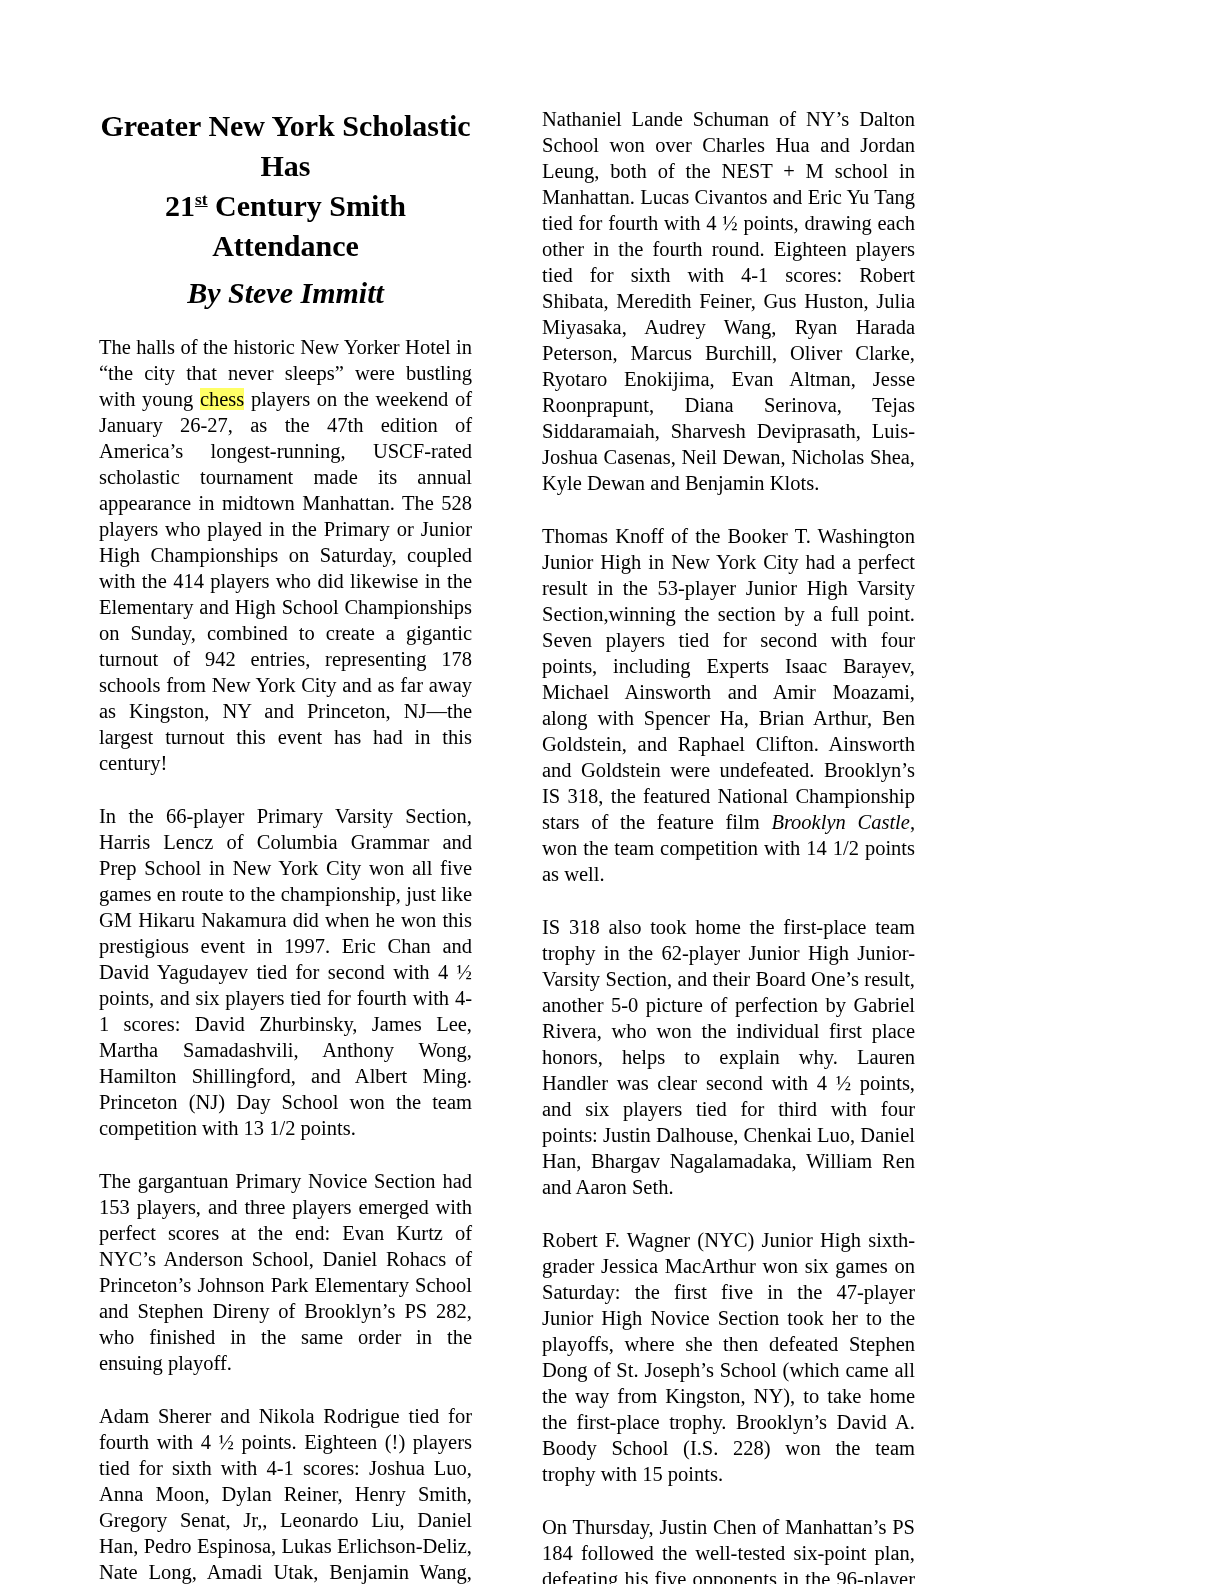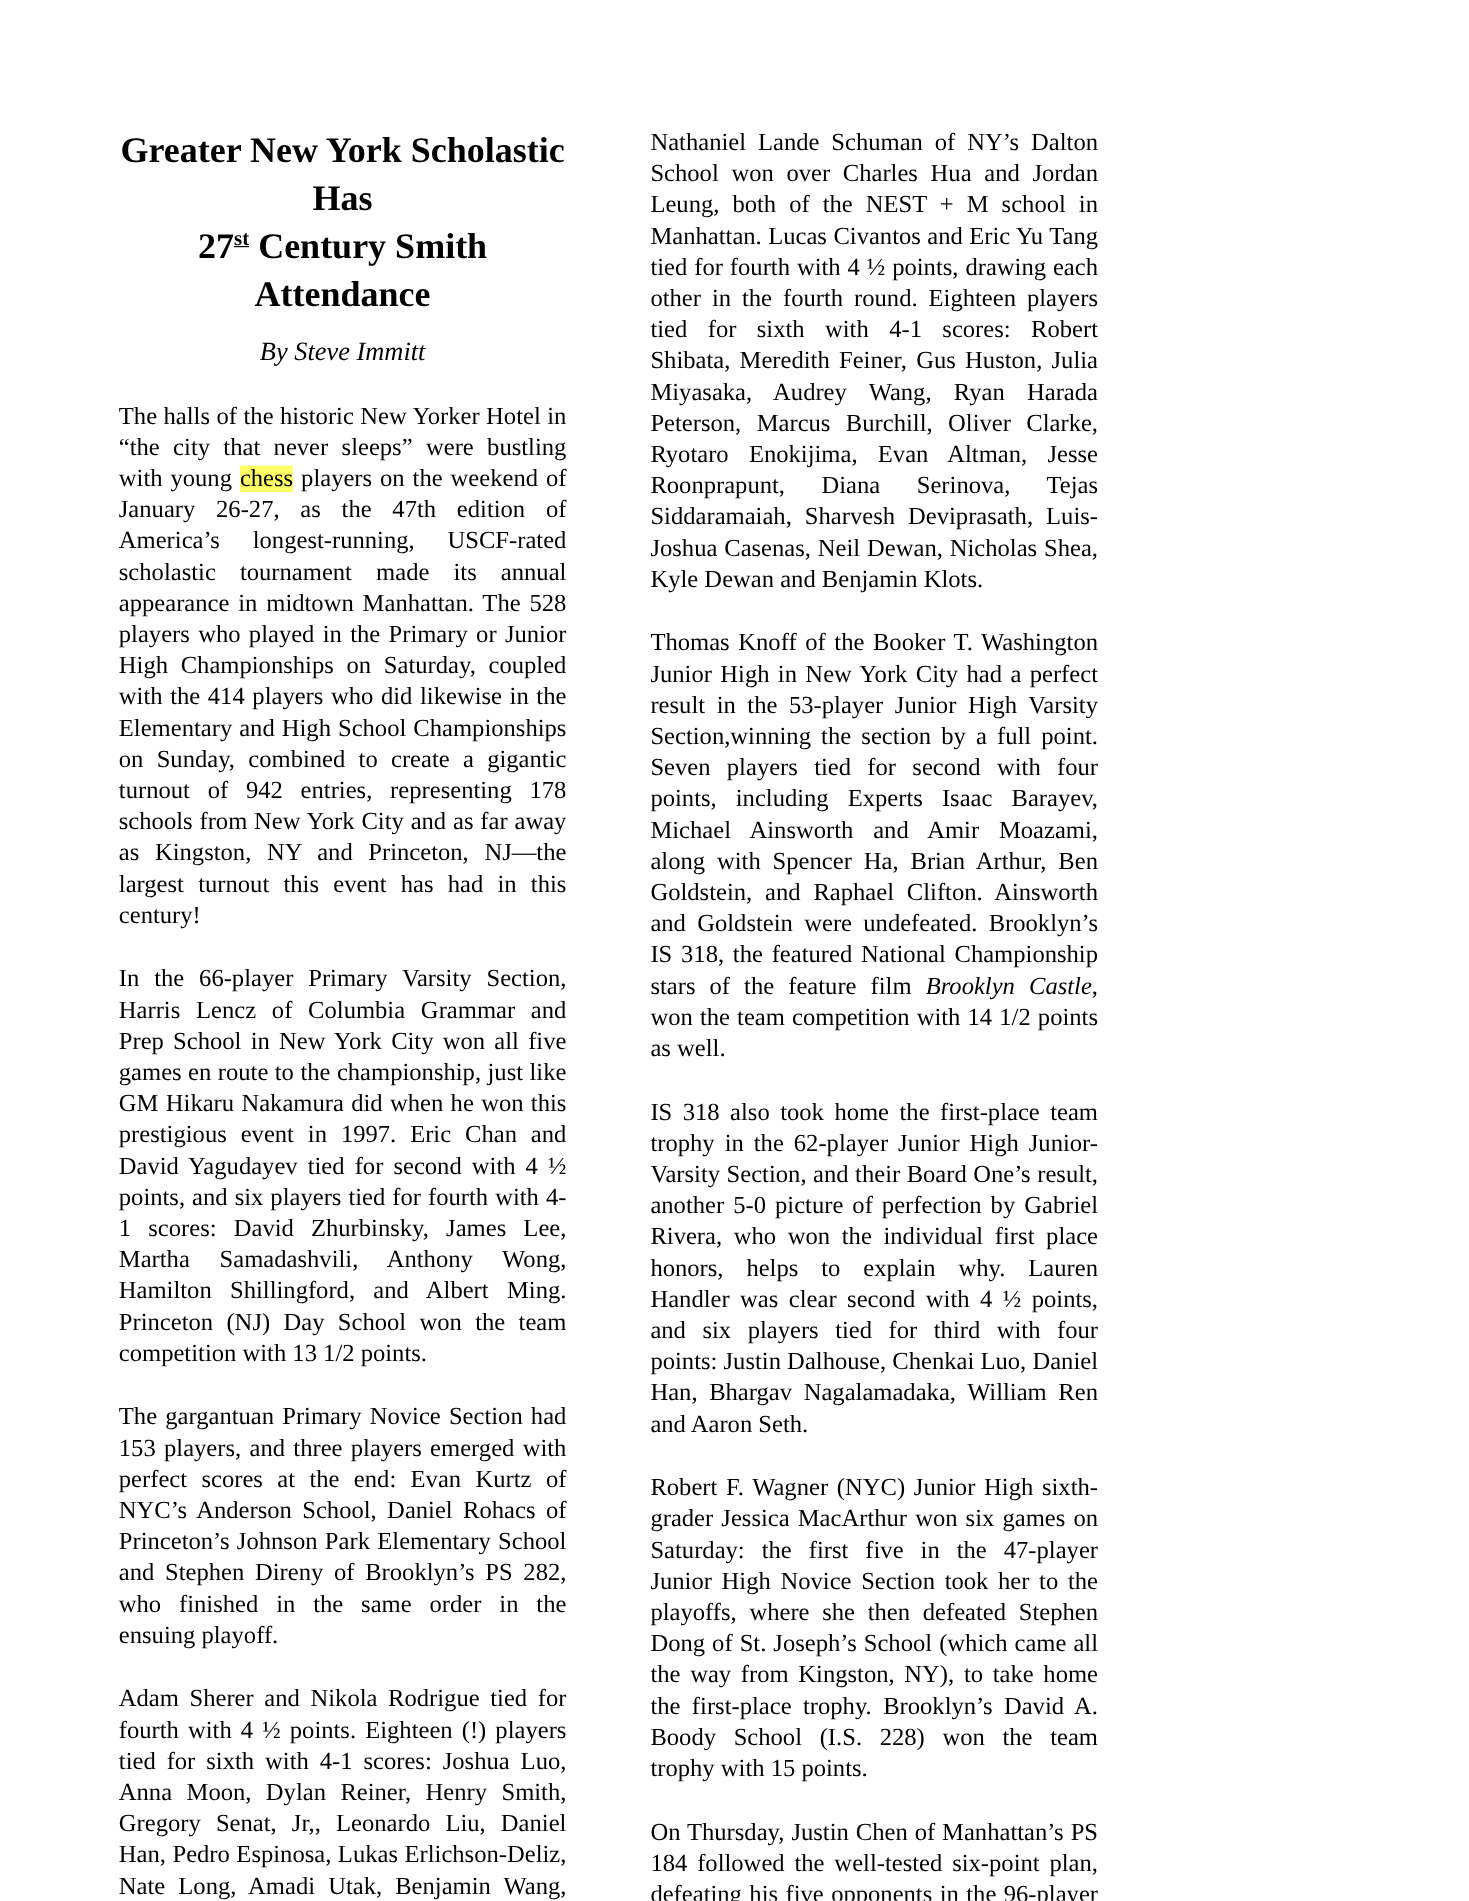--- a/index.html
+++ b/index.html
@@ -42,44 +42,44 @@
     margin: 0 0 14px 0;
   }
   .article-title sup {
     font-size: 0.58em;
     line-height: 0;
     vertical-align: super;
     text-decoration: underline;
   }
   .byline {
     text-align: center;
-    font-weight: normal;
+    font-weight: bold;
     font-style: italic;
-    font-size: 22px;
+    font-size: 30px;
     margin: 0 0 28px 0 !important;
   }
   mark.highlight {
     background-color: #ffff66;
     color: inherit;
     padding: 0;
   }
   .italic-title {
     font-style: italic;
   }
 </style>
 </head>
 <body>
 
 <div class="page">
   <div class="columns">
 
     <div class="col">
       <h1 class="article-title">
         <span>Greater New York Scholastic Has</span><br>
-        <span><span>27</span><sup>st</sup><span> Century Smith Attendance</span></span>
+        <span><span>21</span><sup>st</sup><span> Century Smith Attendance</span></span>
       </h1>
 
       <p class="byline">By Steve Immitt</p>
 
       <p><span>The halls of the historic New Yorker Hotel in “the city that never sleeps” were bustling with young </span><mark class="highlight" style="background-color: rgb(255, 255, 102);">chess</mark><span> players on the weekend of January 26-27, as the 47th edition of America’s longest-running, USCF-rated scholastic tournament made its annual appearance in midtown Manhattan.  The 528 players who played in the Primary or Junior High Championships on Saturday, coupled with the 414 players who did likewise in the Elementary and High School Championships on Sunday, combined to create a gigantic turnout of 942 entries, representing 178 schools from New York City and as far away as Kingston, NY and Princeton, NJ—the largest turnout this event has had in this century!</span></p>
 
       <p>In the 66-player Primary Varsity Section, Harris Lencz of Columbia Grammar and Prep School in New York City won all five games en route to the championship, just like GM Hikaru Nakamura did when he won this prestigious event in 1997.  Eric Chan and David Yagudayev tied for second with 4 ½ points, and six players tied for fourth with 4-1 scores: David Zhurbinsky, James Lee, Martha Samadashvili, Anthony Wong, Hamilton Shillingford, and Albert Ming. Princeton (NJ) Day School won the team competition with 13 1/2 points.</p>
 
       <p>The gargantuan Primary Novice Section had 153 players, and three players emerged with perfect scores at the end: Evan Kurtz of NYC’s Anderson School, Daniel Rohacs of Princeton’s Johnson Park Elementary School and Stephen Direny of Brooklyn’s PS 282, who finished in the same order in the ensuing playoff.</p>
 

